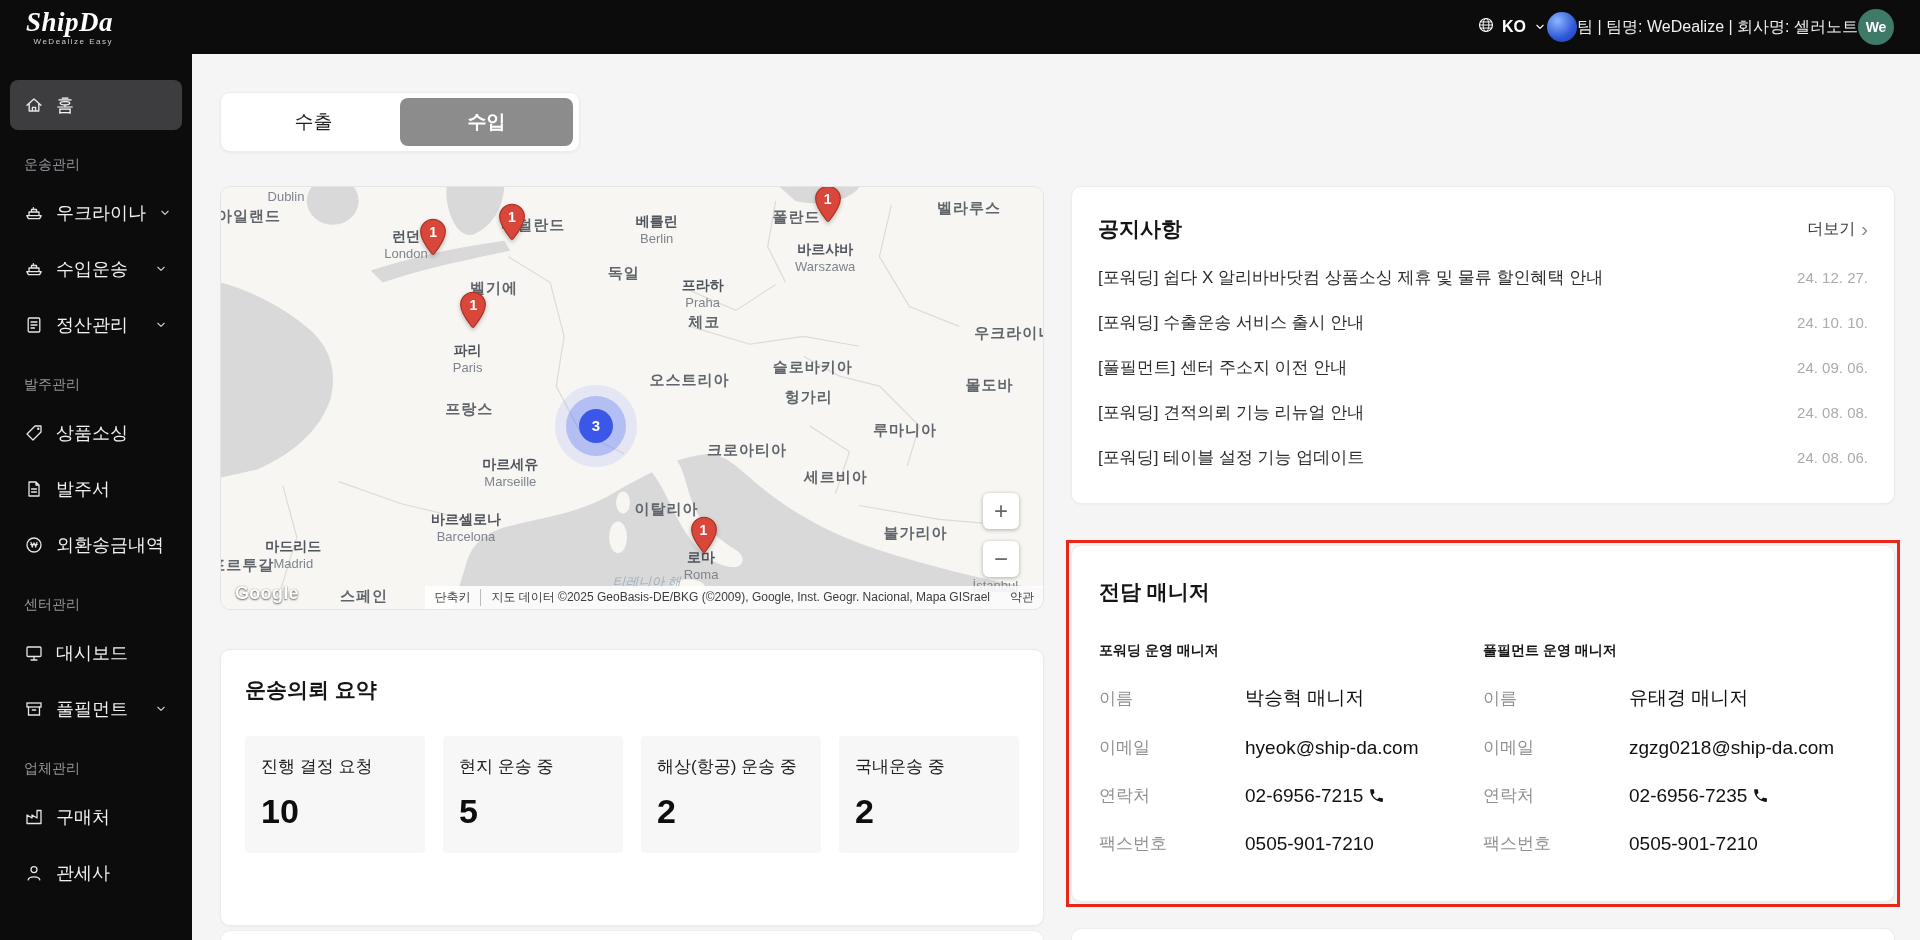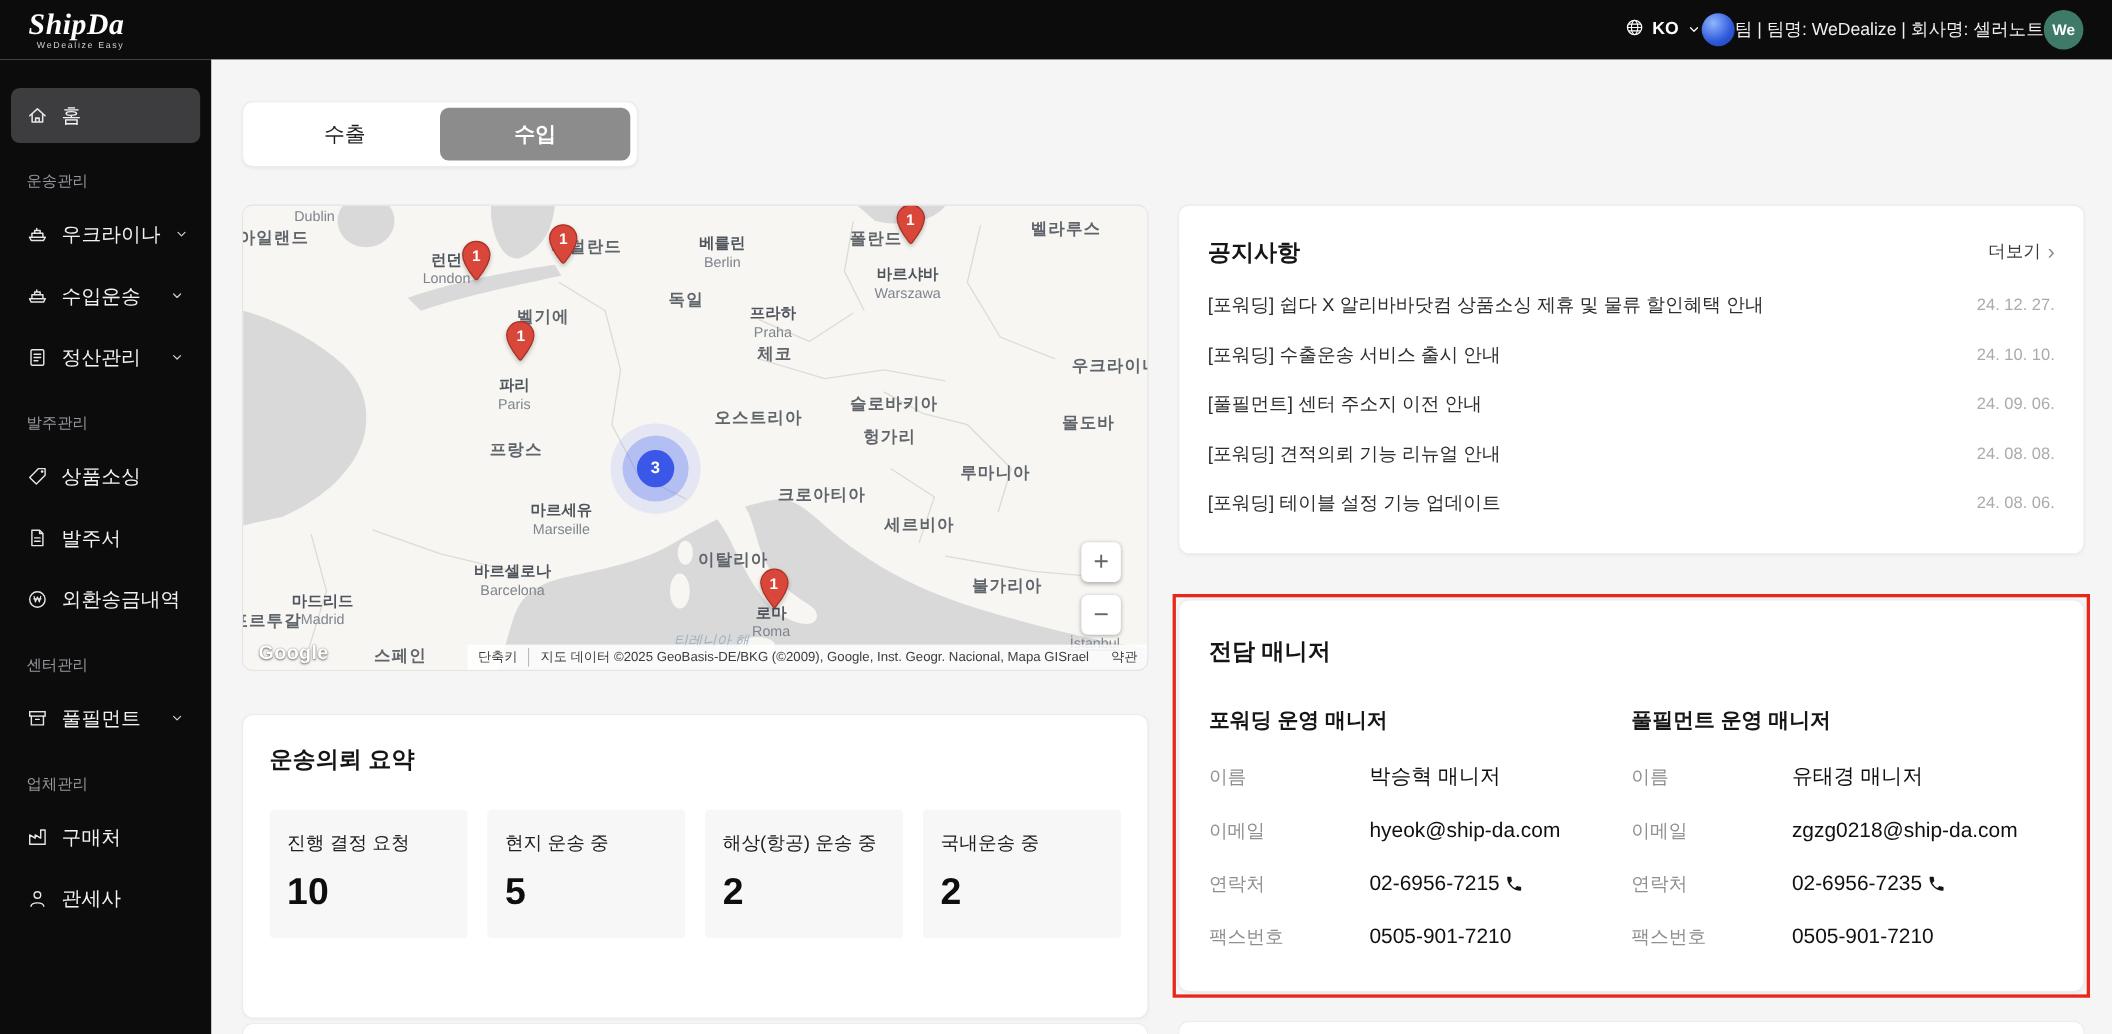--- a/index.html
+++ b/index.html
@@ -84,21 +84,21 @@
   .notice-list{margin-top:12px}
   .notice{display:flex;align-items:center;justify-content:space-between;padding:11px 0;cursor:pointer}
   .notice .txt{font-size:17px;color:#2d2d2d}
   .notice .date{font-size:15px;color:#ababab}
   
   .mgr-wrap{position:relative;margin-top:41px}
   .mgr-card{height:357px;padding:32px 27px}
   .annotation{position:absolute;inset:-5px;border:3px solid #e8261a;pointer-events:none;z-index:10}
   .mgr-cols{display:flex;margin-top:36px}
   .mgr-col{width:393px}
-  .mgr-head{font-size:19px;font-weight:bold;color:#161616}
+  .mgr-head{font-size:14px;font-weight:bold;color:#161616}
   .mgr-row{display:flex;align-items:center;margin-top:25px}
   .mgr-row:first-of-type{margin-top:27px}
   .mgr-row .lbl{width:146px;font-size:17px;color:#8f8f8f}
   .mgr-row .val{font-size:19px;color:#101010;display:flex;align-items:center;gap:5px}
   .phoneic svg{display:block}
   .phoneic{cursor:pointer}
   
   .stub{height:20px;background:#fff;border:1px solid #ececec;border-bottom:none;
     border-radius:10px 10px 0 0;margin-top:26px}
   .stub-left{margin-top:4px}
@@ -206,20 +206,29 @@
       <div class="side-item">
         <span class="sicon">
           <svg viewBox="0 0 20 20">
             <circle cx="10" cy="10" r="7" fill="none" stroke="currentColor" stroke-width="1.3"></circle>
             <path d="M7 7.2l1.2 5 1.8-4.4 1.8 4.4 1.2-5M6.7 9.4h6.6" fill="none" stroke="currentColor" stroke-width="1.1" stroke-linecap="round" stroke-linejoin="round"></path>
           </svg>
         </span>
         <span class="slabel">외환송금내역</span>
       </div>
       <div class="side-section">센터관리</div>
+      <div class="side-item">
+        <span class="sicon">
+          <svg viewBox="0 0 20 20">
+            <rect x="3" y="4" width="14" height="9.5" rx="1" fill="none" stroke="currentColor" stroke-width="1.3"></rect>
+            <path d="M10 13.5V17M7 17h6" stroke="currentColor" stroke-width="1.3" stroke-linecap="round" fill="none"></path>
+          </svg>
+        </span>
+        <span class="slabel">대시보드</span>
+      </div>
       <div class="side-item">
         <span class="sicon">
           <svg viewBox="0 0 20 20">
             <rect x="3" y="4" width="14" height="4" fill="none" stroke="currentColor" stroke-width="1.3"></rect>
             <path d="M4.5 8v8h11V8M8.3 11h3.4" fill="none" stroke="currentColor" stroke-width="1.3" stroke-linecap="round"></path>
           </svg>
         </span>
         <span class="slabel">풀필먼트</span>
         <span class="schev">
           <svg viewBox="0 0 20 20" width="14" height="14">

